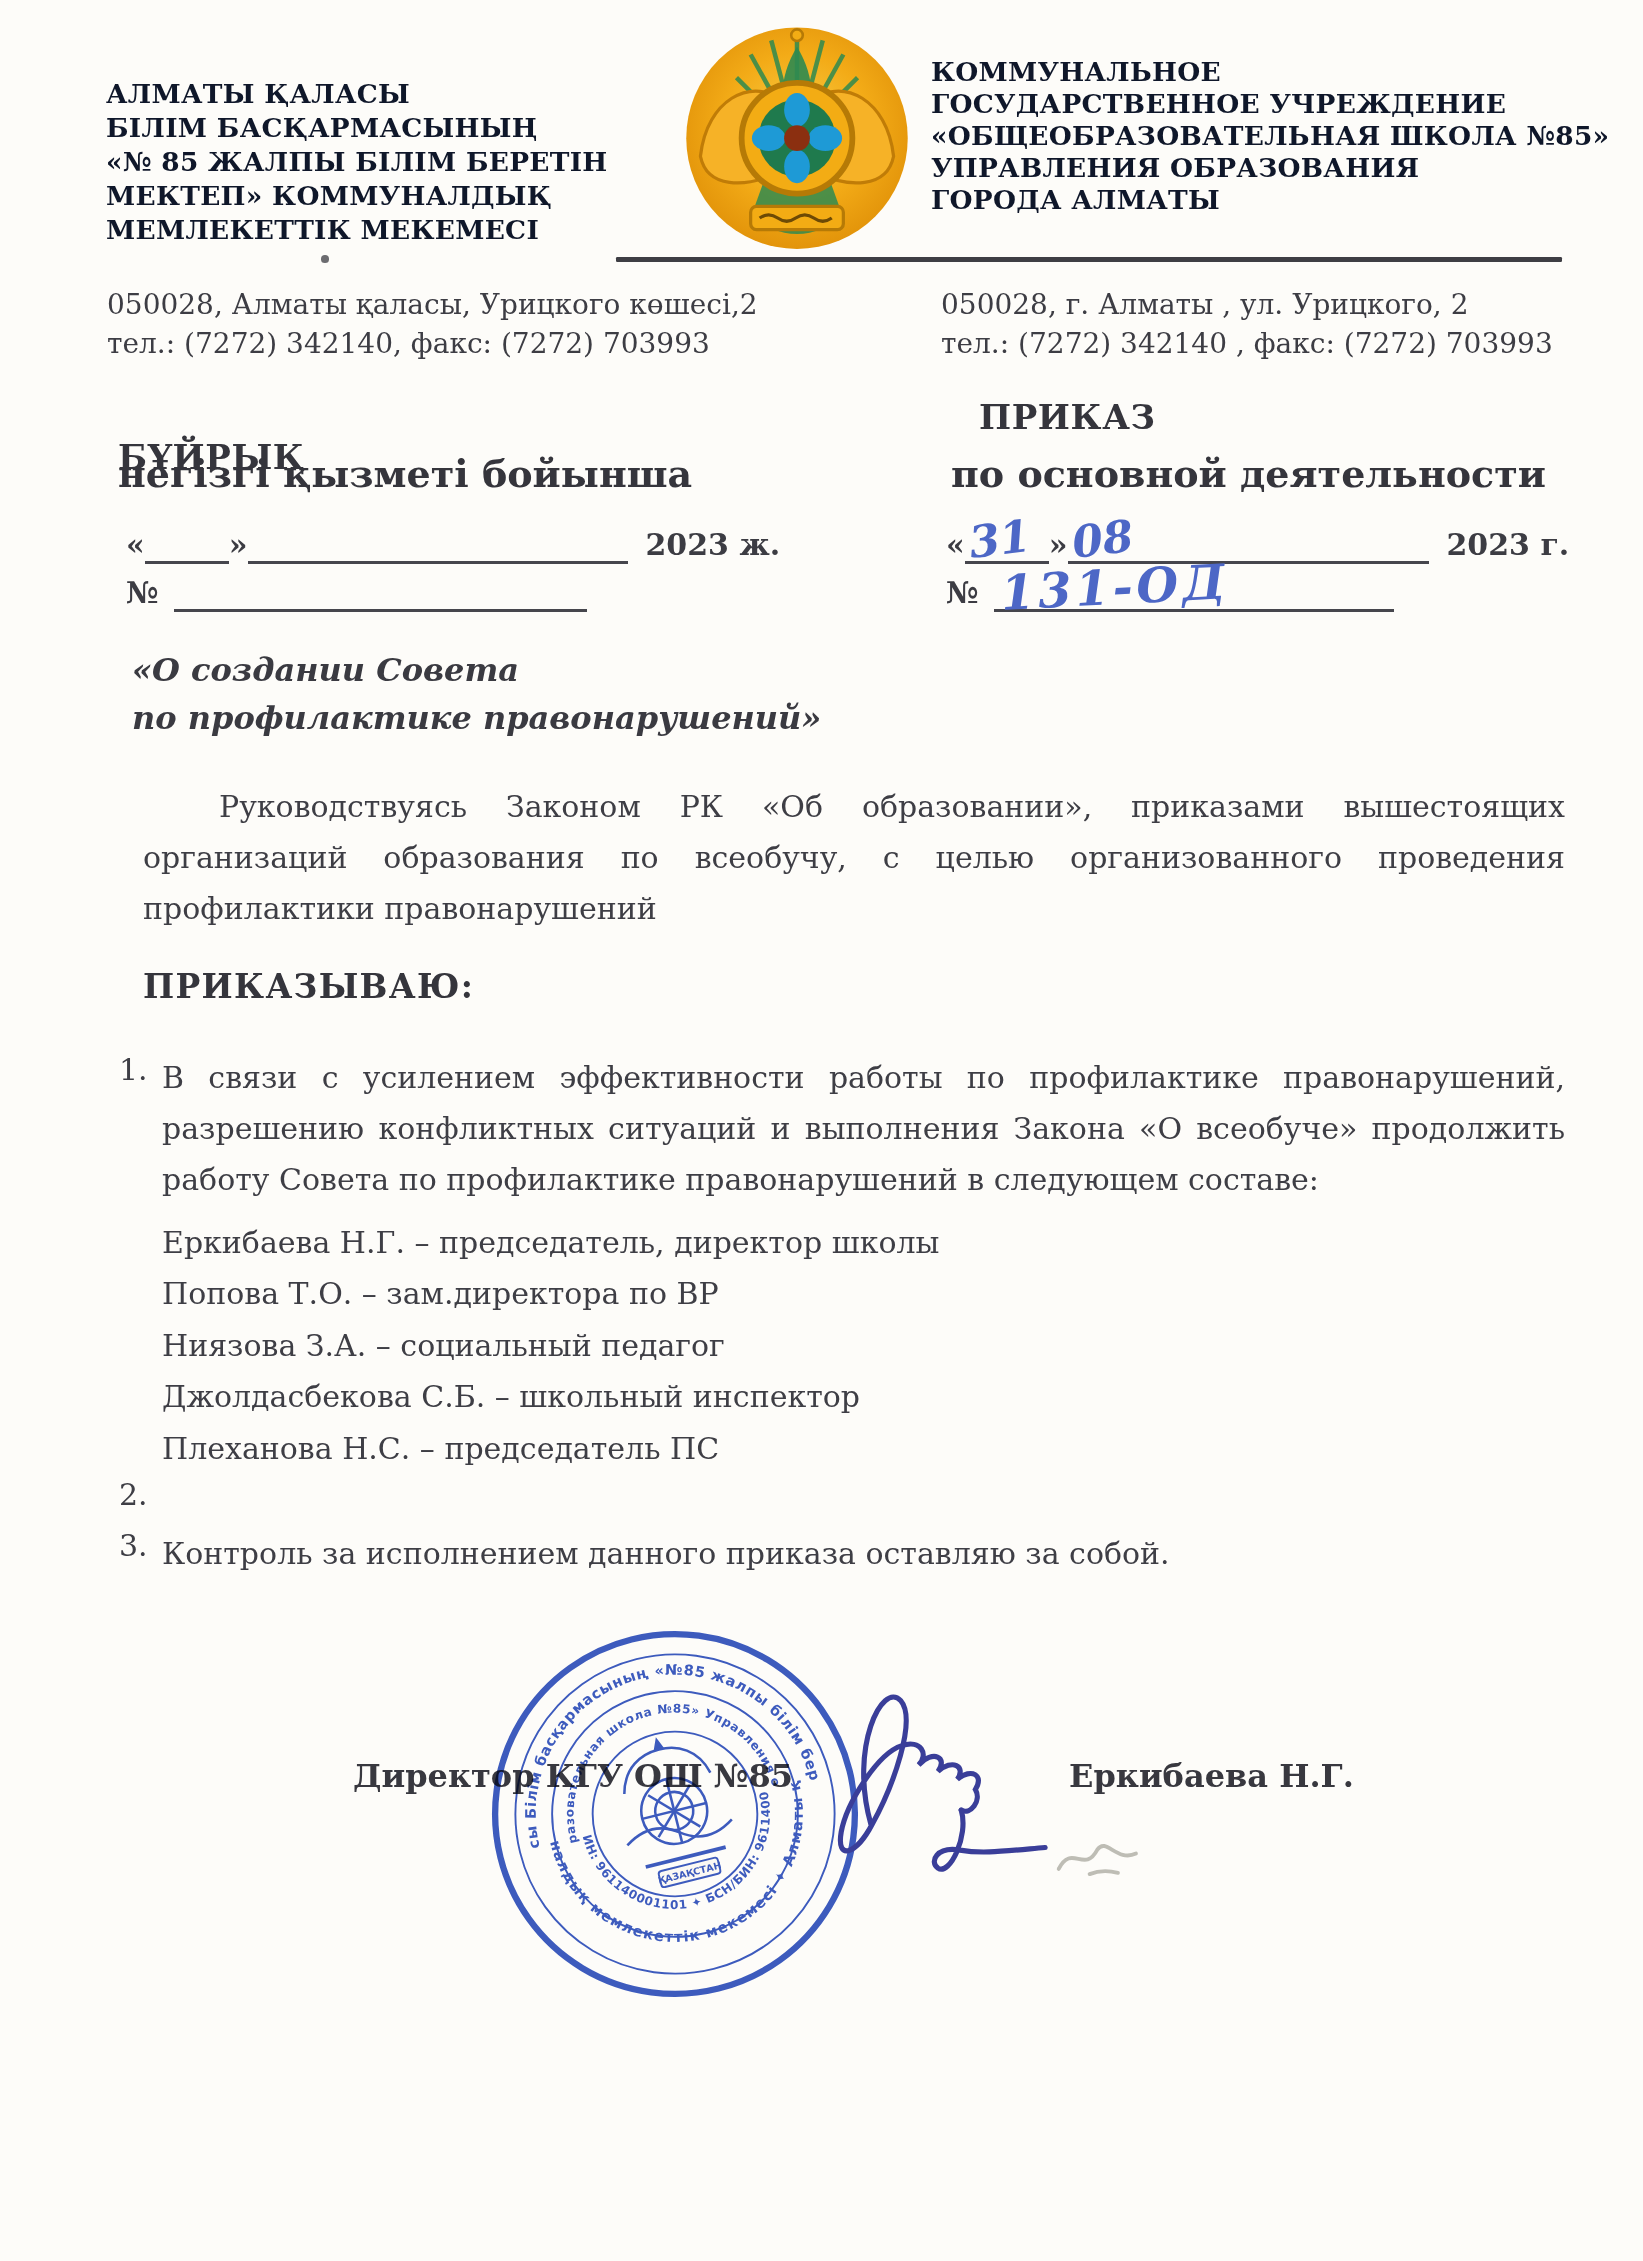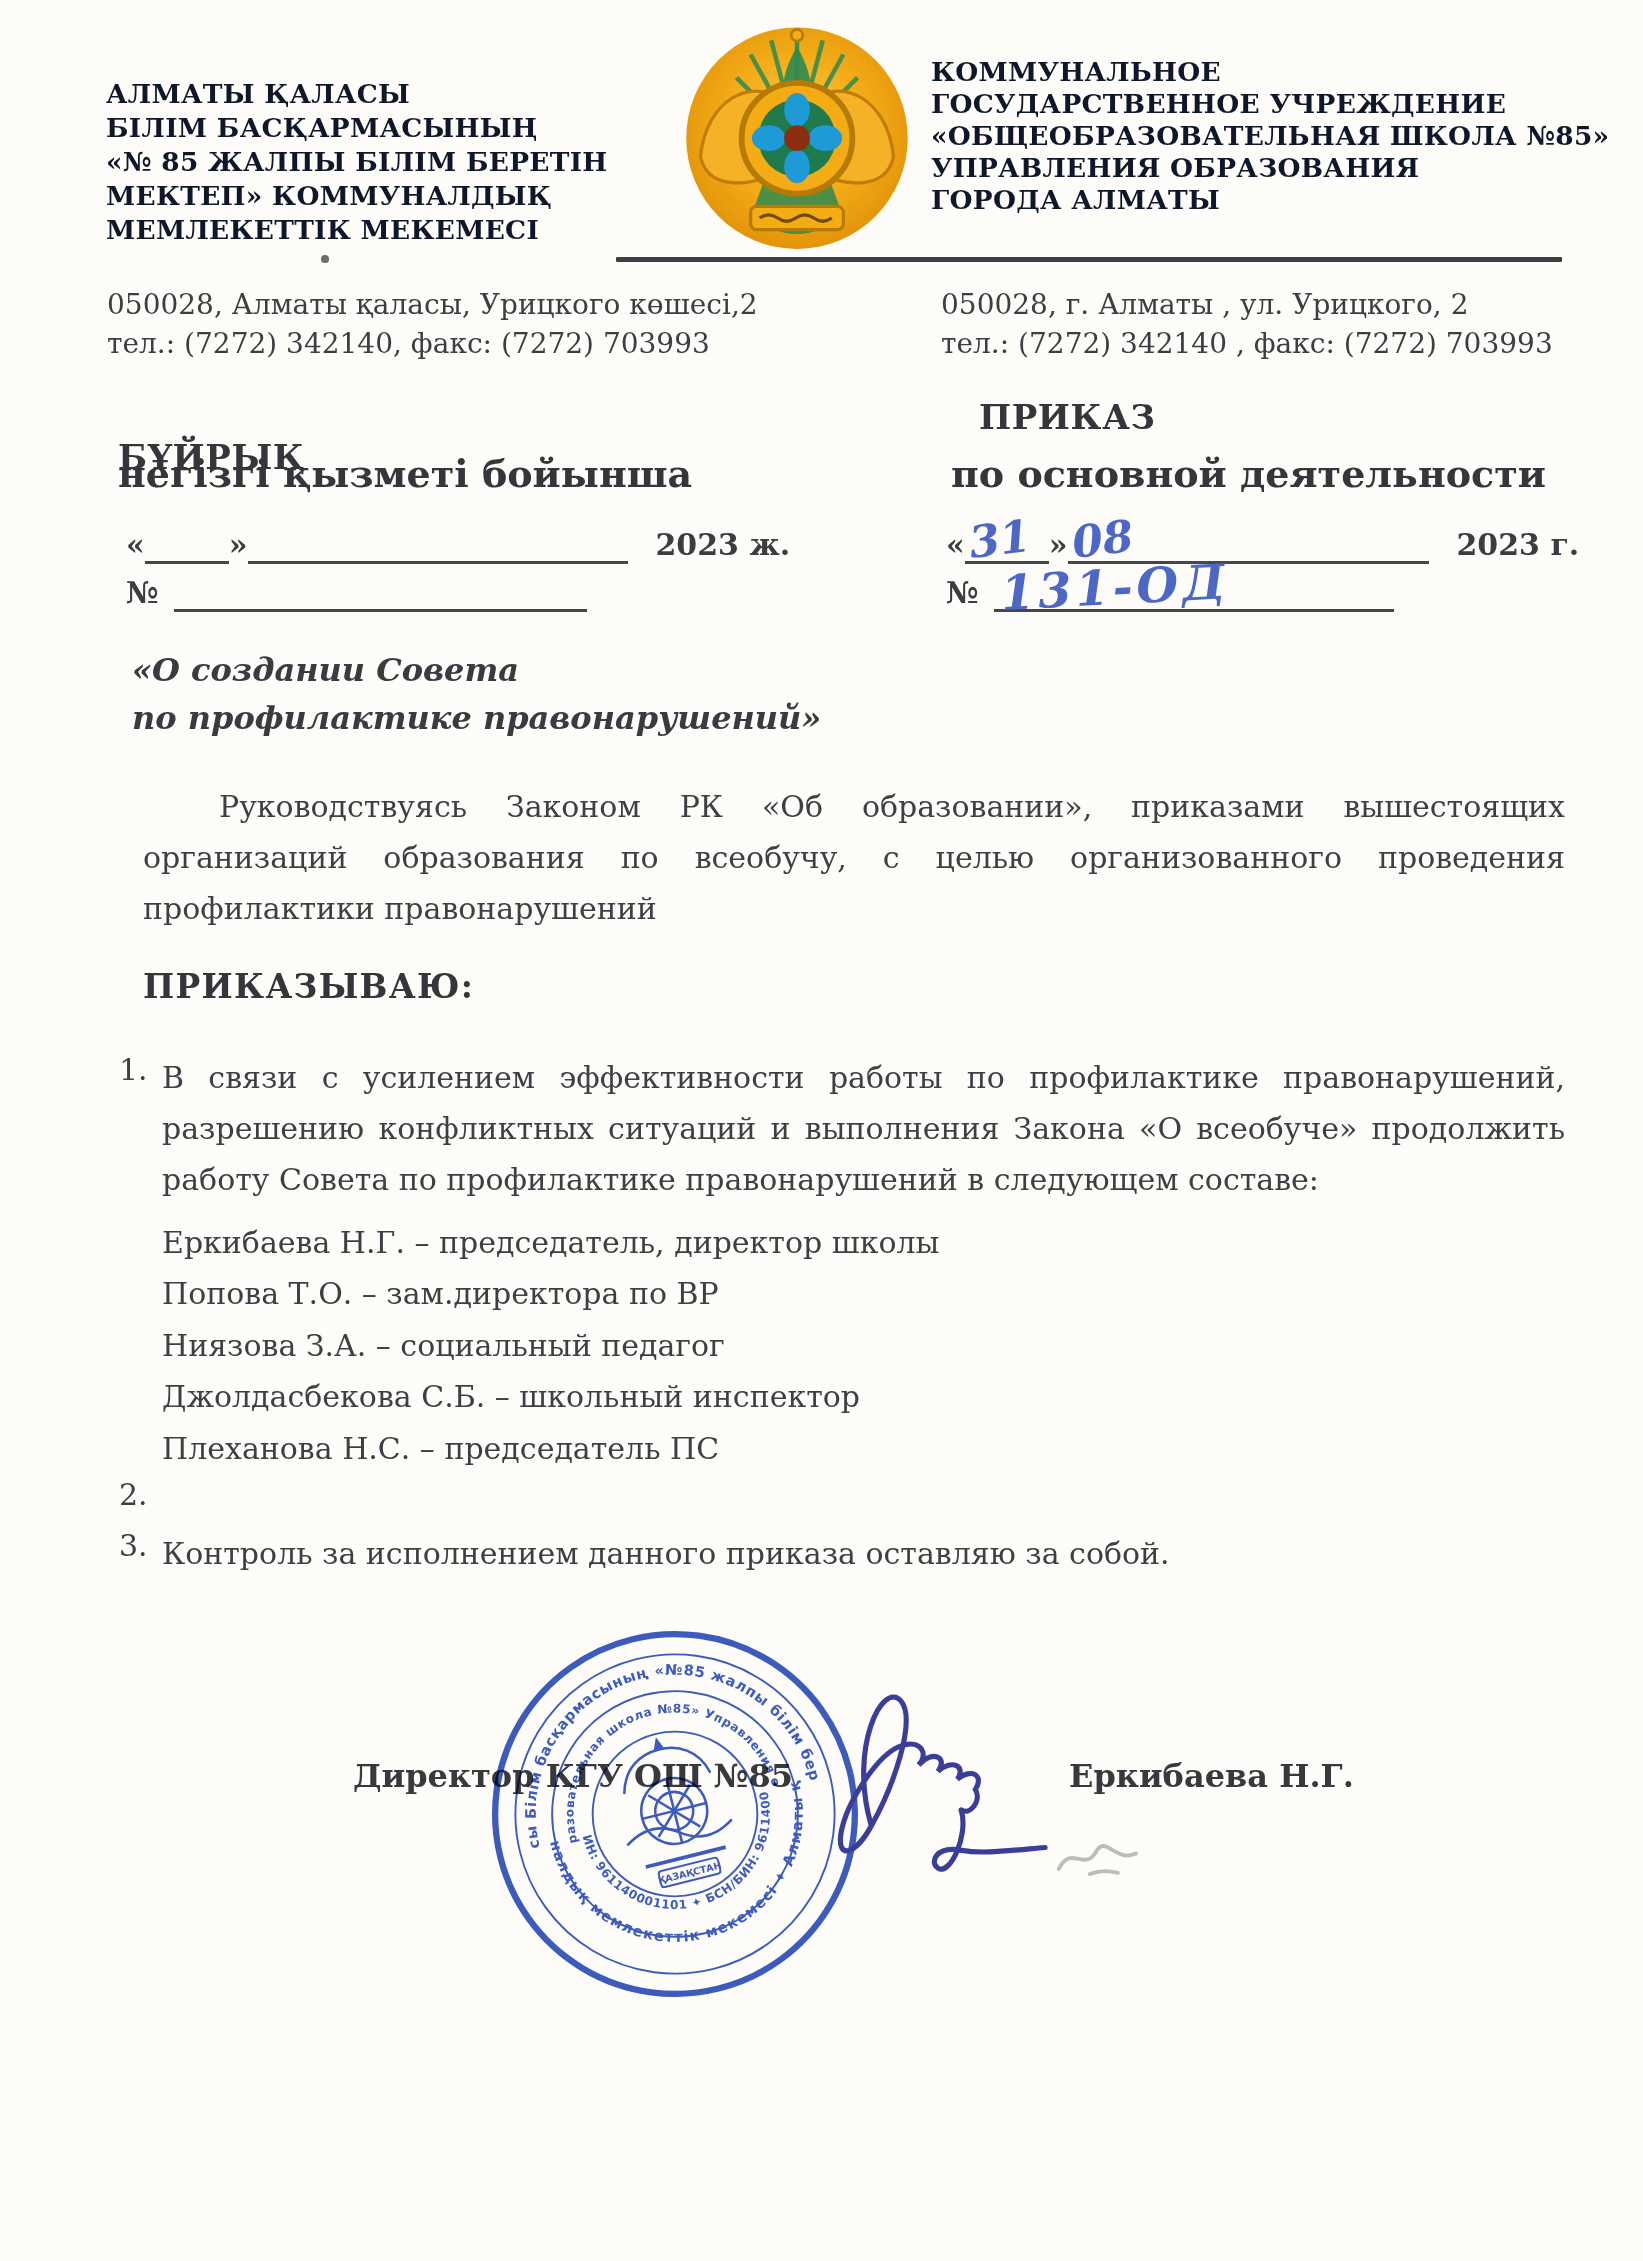--- a/index.html
+++ b/index.html
@@ -22,21 +22,21 @@
   .addr{ font-size:28px; line-height:39px; color:#3d3d44; white-space:nowrap;}
   .addr-left{ left:107px; top:285px;}
   .addr-right{ left:941px; top:285px;}
   
   .ord-title{ font-size:34px; font-weight:bold; letter-spacing:0.6px; color:#35353c; white-space:nowrap;}
   .ord-sub{ font-size:38px; font-weight:bold; color:#35353c; white-space:nowrap;}
   
   .date-row,.no-row{ font-size:30px; font-weight:bold; color:#3c3c43; white-space:nowrap;}
   .blank{ display:inline-block; border-bottom:3.2px solid #46464d; height:32px; vertical-align:-9px; position:relative;}
   .w130{width:84px;} .w560{width:361px;} .w590{width:380px;} .w620{width:400px;} .w640{width:413px;}
-  .year{margin-left:28px;}
+  .year{margin-left:18px;}
   .no-row .blank{margin-left:15.5px;}
   .hw{
     position:absolute; left:7.7px; bottom:-3.9px;
     font-family:"DejaVu Serif",serif; font-style:italic; font-weight:bold;
     color:#4d67c6; font-size:44px; line-height:44px;
     transform:rotate(-7deg); transform-origin:left bottom; white-space:nowrap;
   }
   .hw-num{ font-size:48px; letter-spacing:3.9px; transform:rotate(-3deg); bottom:-6.4px;}
   
   .subject{ left:132px; top:646px; font-size:32px; line-height:48px; font-weight:bold; font-style:italic; color:#3a3a41;}

